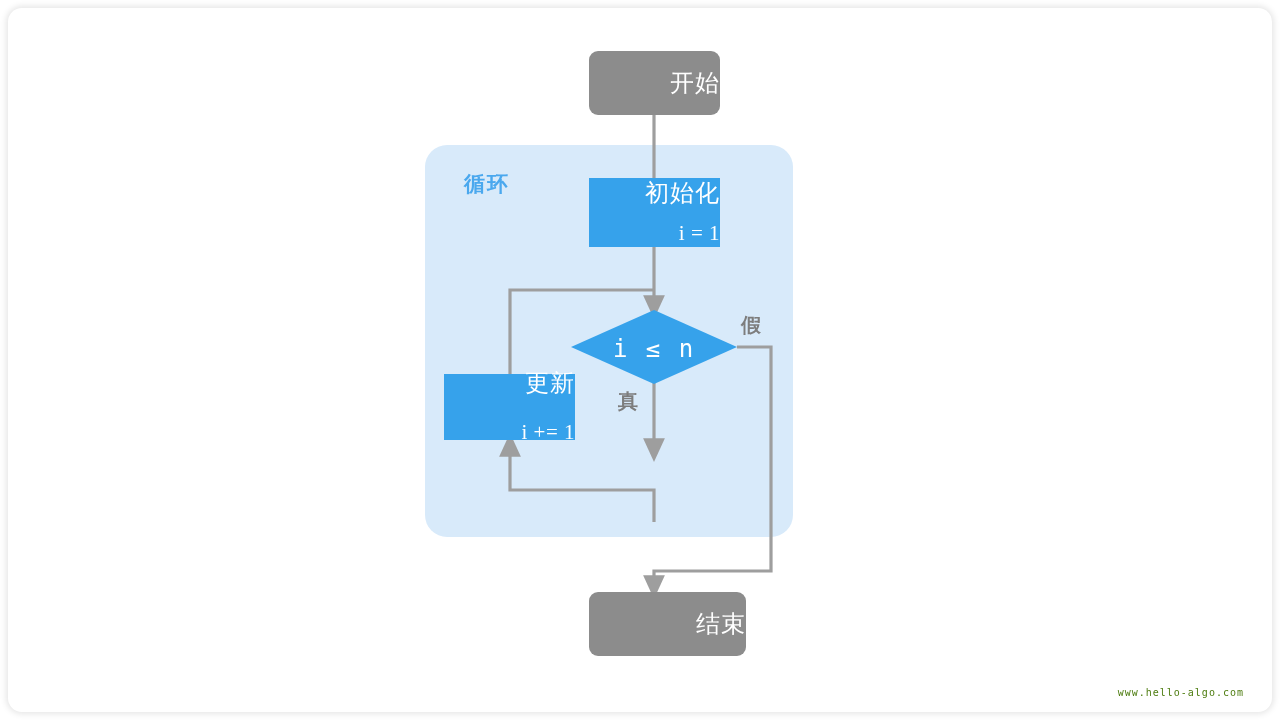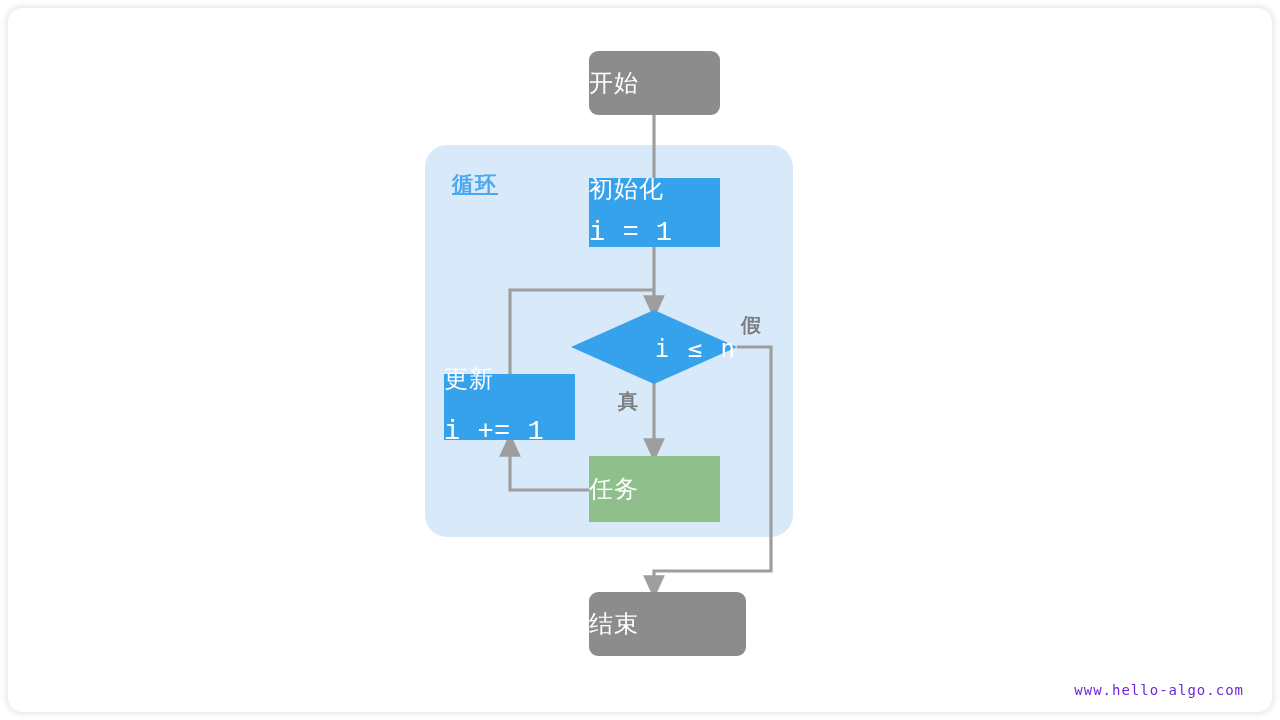--- a/index.html
+++ b/index.html
@@ -36,37 +36,37 @@
     left: 0;
     top: 0;
     width: 1280px;
     height: 720px;
   }
 
   .node {
     position: absolute;
     display: flex;
     flex-direction: column;
-    align-items: flex-start;
+    align-items: flex-end;
     justify-content: center;
     color: #ffffff;
     text-align: center;
     line-height: 1.18;
     box-sizing: border-box;
   }
 
   .node .han {
     font-family: "Liberation Sans", sans-serif;
     font-size: 24px;
     letter-spacing: 1px;
   }
 
   .node .mono {
-    font-family: Liberation Mono, monospace;
-    font-size: 27px;
+    font-family: Liberation Serif, serif;
+    font-size: 21px;
     letter-spacing: 0.5px;
     margin-top: 14px;
   }
 
   
   .terminal {
     background: #8c8c8c;
     border-radius: 9px;
   }
 
@@ -97,55 +97,55 @@
   }
 
   
   #decision-wrap {
     position: absolute;
   }
 
   #decision-text {
     position: absolute;
     width: 100%;
-    text-align: right;
+    text-align: center;
     color: #ffffff;
     font-family: "DejaVu Sans Mono", monospace;
     font-size: 24px;
     letter-spacing: 2px;
   }
 
   .edge-label {
     position: absolute;
     color: #7d7d7d;
     font-size: 20px;
     font-weight: bold;
     font-family: "Liberation Sans", sans-serif;
   }
 
   #watermark {
     position: absolute;
     right: 36px;
     bottom: 22px;
-    color: #6d28d9;
-    font-size: 14px;
+    color: #4d7c0f;
+    font-size: 10px;
     letter-spacing: 1px;
     font-family: "DejaVu Sans Mono", monospace;
   }
 </style>
 </head>
 <body>
 
 <div id="page">
 
   <div id="frame"></div>
 
   <div id="loop-box" style="left:425px; top:145px; width:368px; height:392px;"></div>
 
-  <div id="loop-label" style="left:452px; top:170px;text-decoration:underline;">循环</div>
+  <div id="loop-label" style="left:464px; top:170px;">循环</div>
 
   <svg id="canvas" xmlns="http://www.w3.org/2000/svg" viewBox="0 0 1280 720">
     <defs>
       <marker id="arrow" markerWidth="9" markerHeight="9" refX="5.2" refY="4" orient="auto" markerUnits="strokeWidth">
         <path d="M0,0.6 L7.4,4 L0,7.4 z" fill="#9e9e9e"></path>
       </marker>
     </defs>
 
     <path d="M654,115 L654,178" stroke="#9e9e9e" stroke-width="3.2" fill="none"></path>
 
@@ -177,23 +177,20 @@
 
   <div class="edge-label" style="left:618px; top:388px;">真</div>
 
   <div class="edge-label" style="left:741px; top:312px;">假</div>
 
   <div class="node process-blue" style="left:444px; top:374px; width:131px; height:66px;gap:9px;">
     <span class="han">更新</span>
     <span class="mono">i += 1</span>
   </div>
 
-  <div class="node process-green" style="left:589px; top:456px; width:131px; height:66px;">
-    <span class="han">任务</span>
-  </div>
 
   <div class="node terminal" style="left:589px; top:592px; width:157px; height:64px;">
     <span class="han">结束</span>
   </div>
 
   <div id="watermark">www.hello-algo.com</div>
 
 </div>
 
 </body></html>

